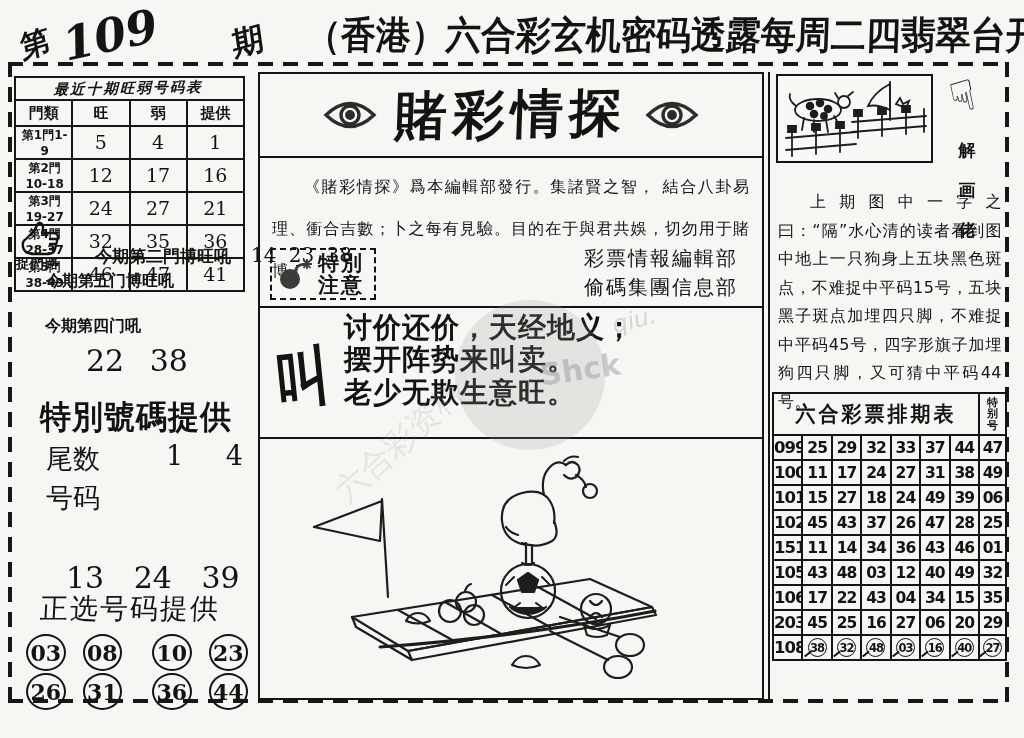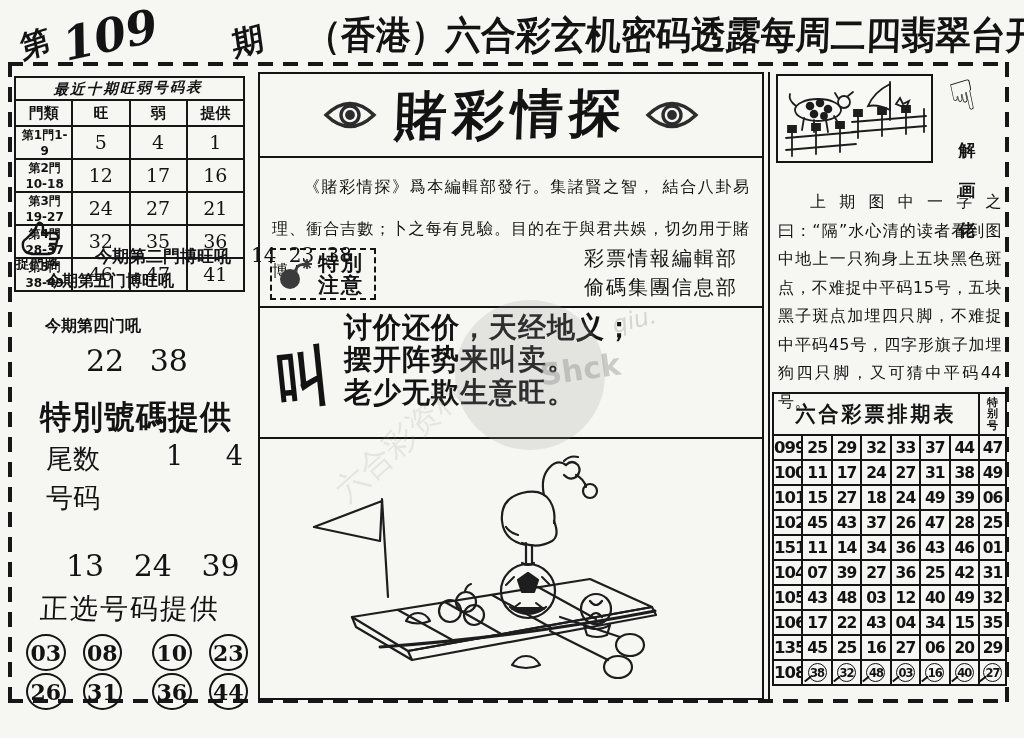--- a/index.html
+++ b/index.html
@@ -34,21 +34,21 @@
   #tip1 .nums{font-family:"DejaVu Serif",serif;font-weight:normal;font-size:20px;word-spacing:6px;margin-left:20px;}
   #tip2-label{left:46px;top:271px;font-size:16px;}
   #tip2-nums{left:52px;top:288px;font-size:30px;word-spacing:16px;}
   #tip3-label{left:45px;top:316px;font-size:16px;}
   #tip3-nums{left:86px;top:343px;font-size:30px;word-spacing:16px;}
 
   #special-title{position:absolute;left:40px;top:396px;font-size:31px;font-weight:900;letter-spacing:1px;transform:scaleY(1.05);}
   #tail-label{position:absolute;left:46px;top:441px;font-size:27px;font-family:"DejaVu Serif",serif;}
   #tail-nums{left:130px;top:440px;font-size:27px;word-spacing:34px;margin-left:36px;}
   #code-label{position:absolute;left:46px;top:480px;font-size:27px;font-family:"DejaVu Serif",serif;}
-  #special-nums{left:66px;top:548px;font-size:30px;word-spacing:20px;}
+  #special-nums{left:66px;top:560px;font-size:30px;word-spacing:20px;}
   #pick-title{position:absolute;left:40px;top:590px;font-size:28px;font-family:"DejaVu Serif",serif;letter-spacing:2px;transform:skewX(-3deg);}
   .pick-row{position:absolute;left:26px;width:222px;display:flex;}
   #pick-row1{top:634px;}
   #pick-row2{top:673px;}
   .pick{width:40px;height:37px;border:2.4px solid #141414;border-radius:50%;margin-right:0;
         font-family:"DejaVu Serif",serif;font-weight:bold;font-size:22px;line-height:34px;text-align:center;}
   .pick + .pick{margin-left:17px;}
   .pick:nth-child(3){margin-left:30px;}
 
   
@@ -383,51 +383,41 @@
             <td class="issue" data-name="issue-number">151</td>
             <td class="n" data-name="drawn-number">11</td>
             <td class="n" data-name="drawn-number">14</td>
             <td class="n" data-name="drawn-number">34</td>
             <td class="n" data-name="drawn-number">36</td>
             <td class="n" data-name="drawn-number">43</td>
             <td class="n" data-name="drawn-number">46</td>
             <td class="n" data-name="special-number">01</td>
           </tr>
           <tr data-name="schedule-row">
-            <td class="issue" data-name="issue-number">104</td>
-            <td class="n" data-name="drawn-number">07</td>
-            <td class="n" data-name="drawn-number">39</td>
-            <td class="n" data-name="drawn-number">27</td>
-            <td class="n" data-name="drawn-number">36</td>
-            <td class="n" data-name="drawn-number">25</td>
-            <td class="n" data-name="drawn-number">42</td>
-            <td class="n" data-name="special-number">31</td>
-          </tr>
-          <tr data-name="schedule-row">
             <td class="issue" data-name="issue-number">105</td>
             <td class="n" data-name="drawn-number">43</td>
             <td class="n" data-name="drawn-number">48</td>
             <td class="n" data-name="drawn-number">03</td>
             <td class="n" data-name="drawn-number">12</td>
             <td class="n" data-name="drawn-number">40</td>
             <td class="n" data-name="drawn-number">49</td>
             <td class="n" data-name="special-number">32</td>
           </tr>
           <tr data-name="schedule-row">
             <td class="issue" data-name="issue-number">106</td>
             <td class="n" data-name="drawn-number">17</td>
             <td class="n" data-name="drawn-number">22</td>
             <td class="n" data-name="drawn-number">43</td>
             <td class="n" data-name="drawn-number">04</td>
             <td class="n" data-name="drawn-number">34</td>
             <td class="n" data-name="drawn-number">15</td>
             <td class="n" data-name="special-number">35</td>
           </tr>
           <tr data-name="schedule-row">
-            <td class="issue" data-name="issue-number">135</td>
+            <td class="issue" data-name="issue-number">203</td>
             <td class="n" data-name="drawn-number">45</td>
             <td class="n" data-name="drawn-number">25</td>
             <td class="n" data-name="drawn-number">16</td>
             <td class="n" data-name="drawn-number">27</td>
             <td class="n" data-name="drawn-number">06</td>
             <td class="n" data-name="drawn-number">20</td>
             <td class="n" data-name="special-number">29</td>
           </tr>
           <tr data-name="schedule-row">
             <td class="issue" data-name="issue-number">108</td>

